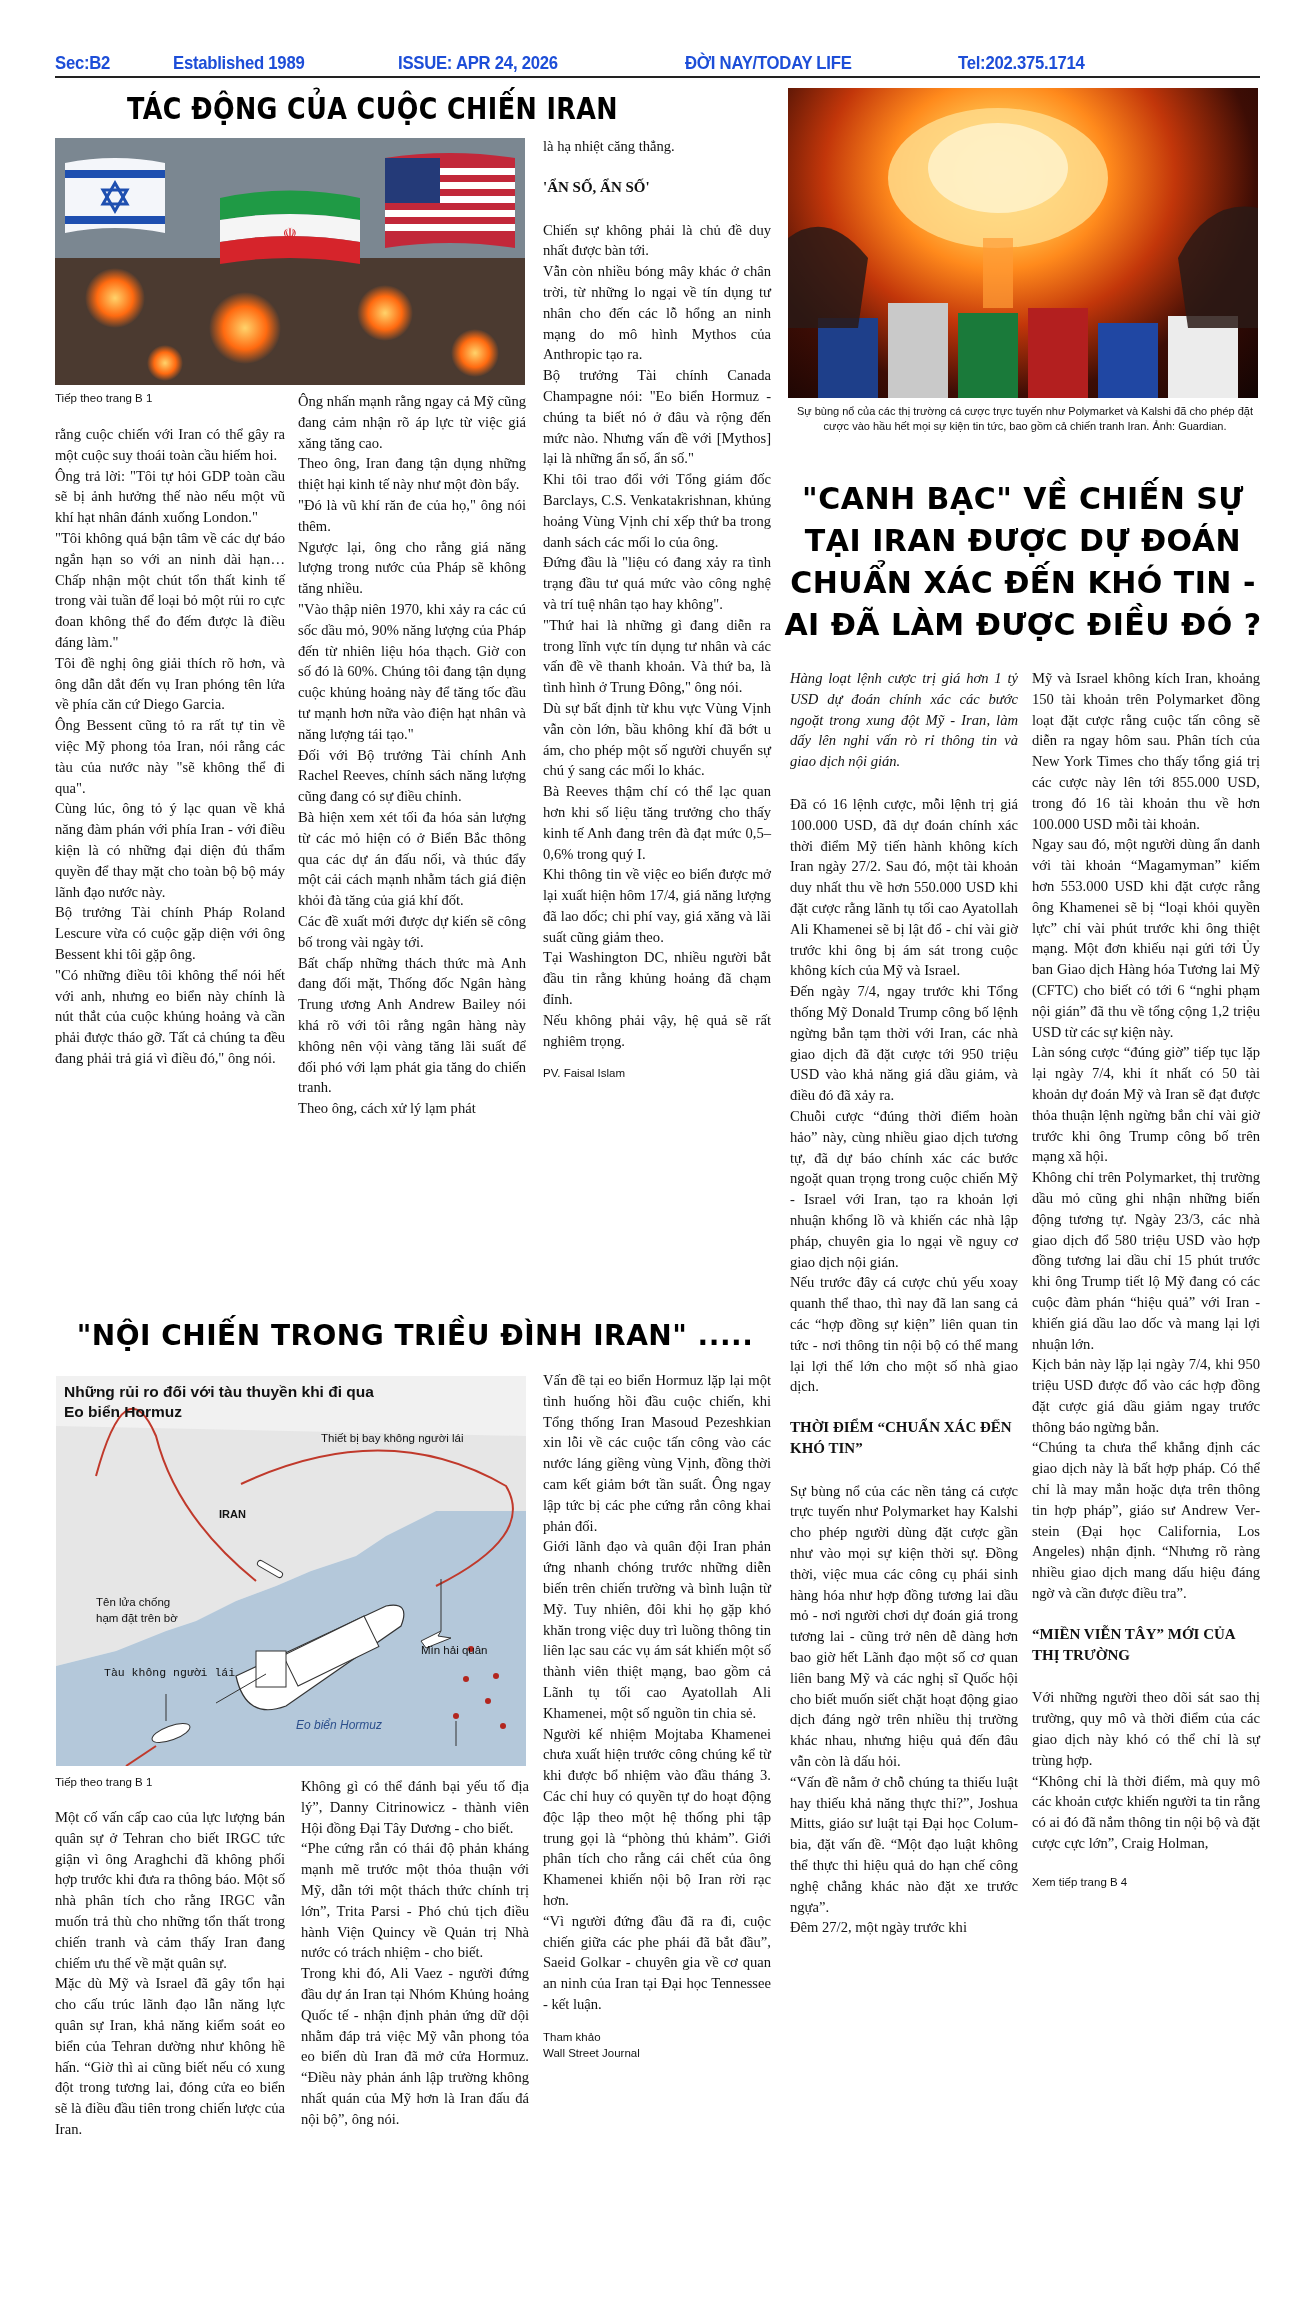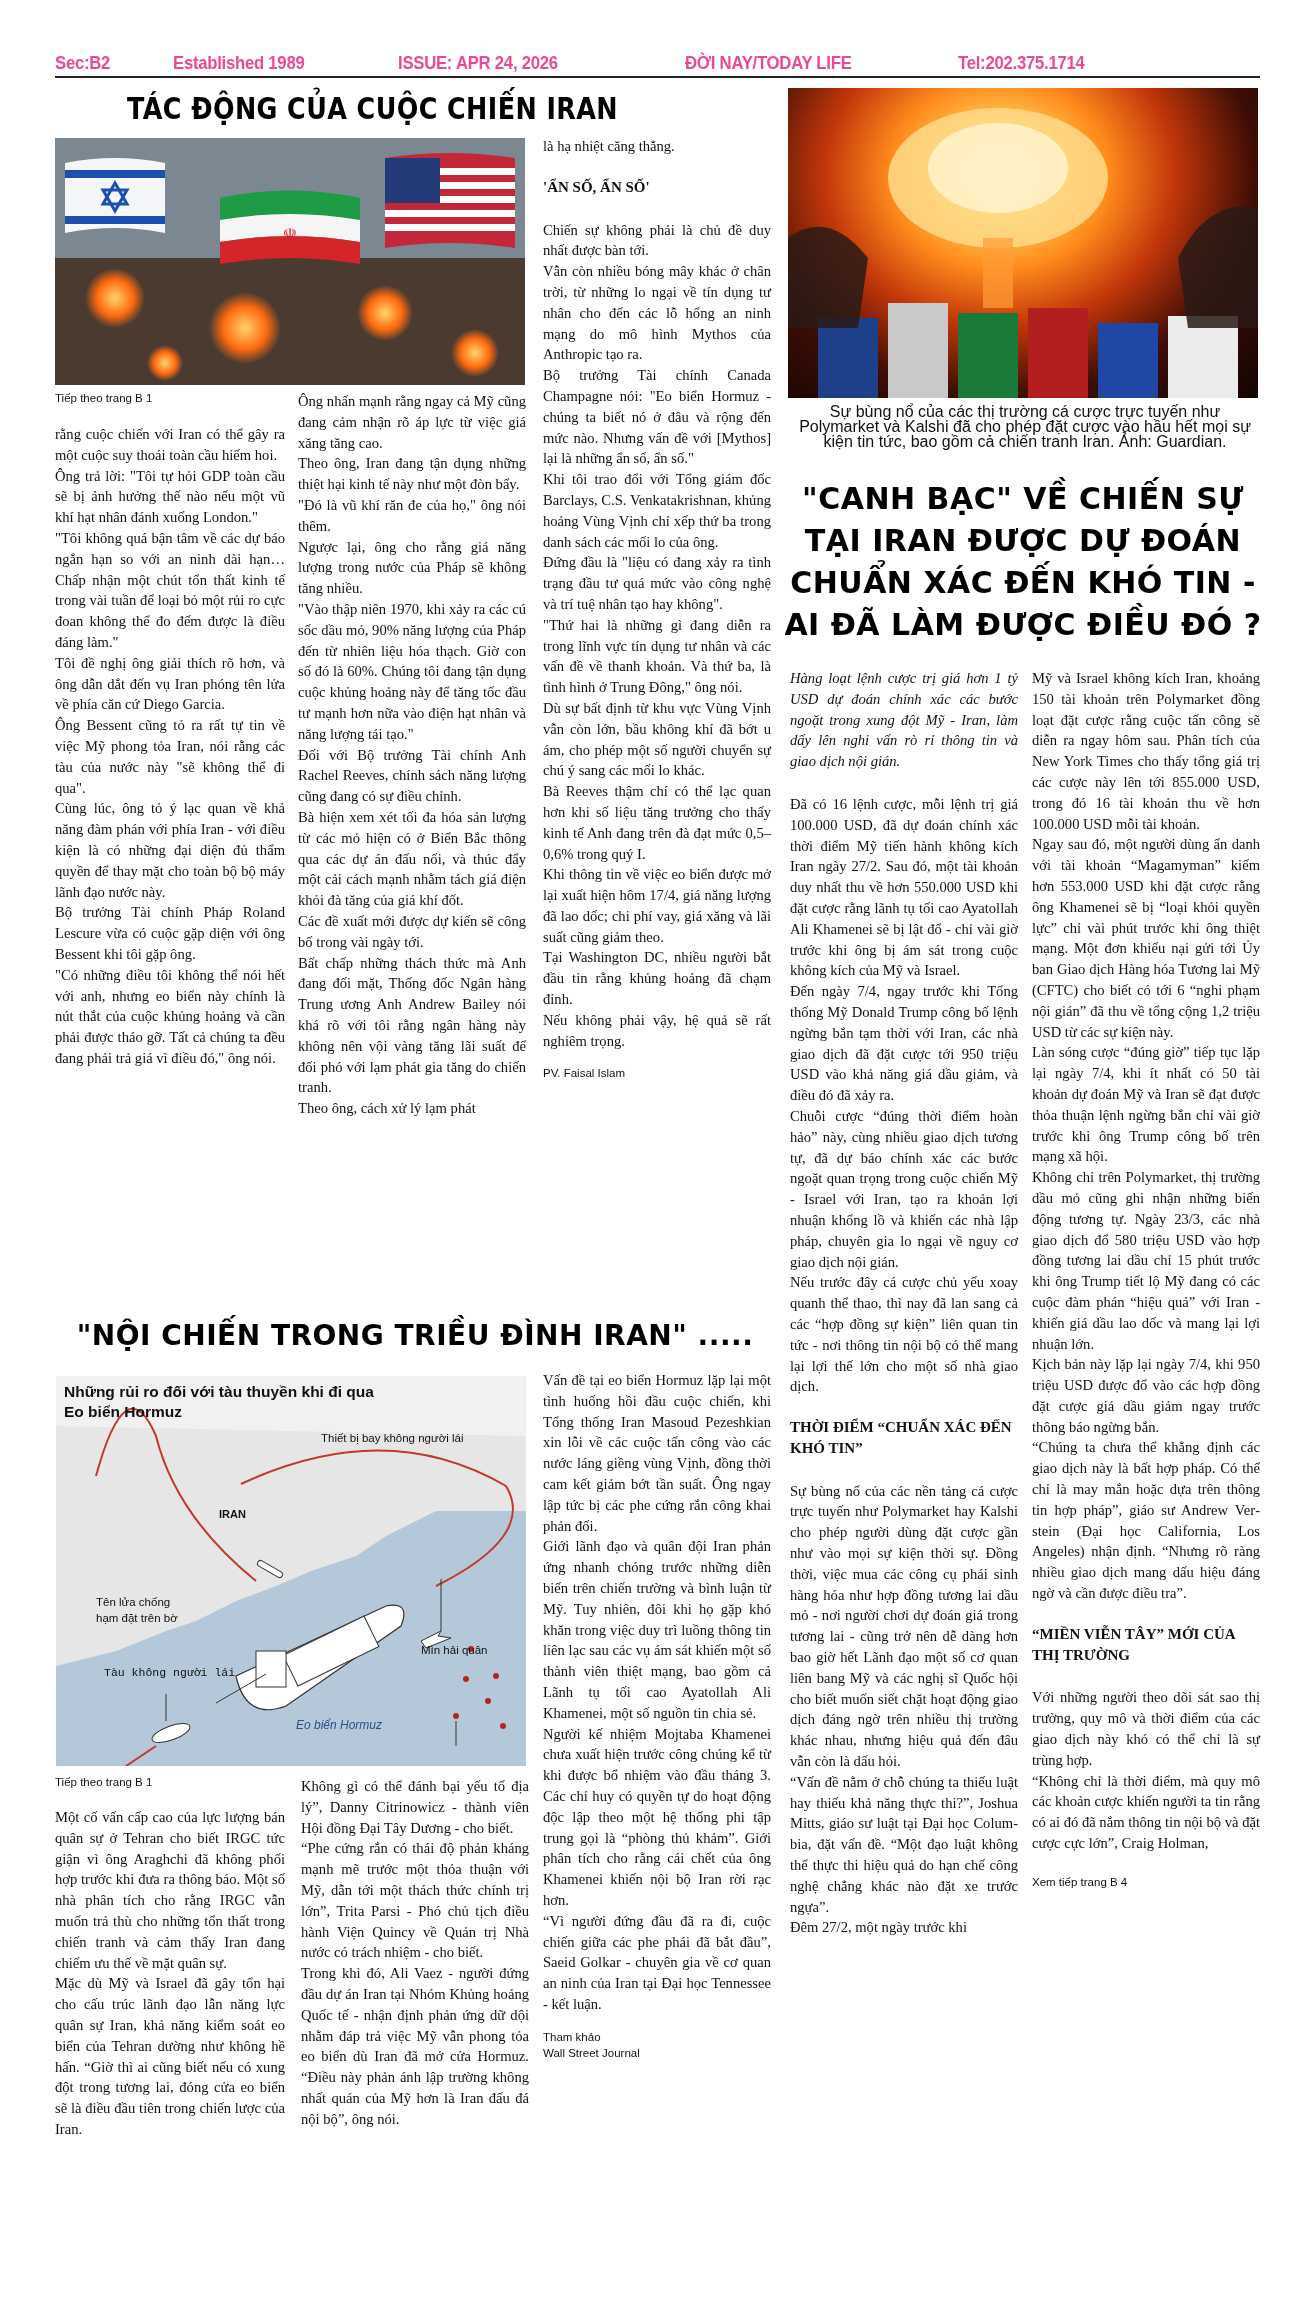--- a/index.html
+++ b/index.html
@@ -1,27 +1,27 @@
 <!DOCTYPE html>
 <html><head>
 <meta charset="utf-8">
 <style>
   * { box-sizing: border-box; margin: 0; padding: 0; }
   html, body { background: #fff; }
   body { width: 1315px; height: 2297px; position: relative; overflow: hidden; font-family: "Liberation Serif", serif; color: #111; }
   .abs { position: absolute; }
-  .masthead { left: 55px; top: 52px; width: 1205px; height: 26px; border-bottom: 2px solid #222; font-family: "Liberation Sans", sans-serif; font-weight: bold; font-size: 19px; letter-spacing: -0.3px; color: #ec4899; text-align: center; }
+  .masthead { left: 55px; top: 52px; width: 1205px; height: 26px; border-bottom: 2px solid #222; font-family: "Liberation Sans", sans-serif; font-weight: bold; font-size: 19px; letter-spacing: -0.3px; color: #1d4ed8; text-align: center; }
   .masthead span { position: absolute; top: 0; white-space: nowrap; transform: scaleX(0.88); transform-origin: left top; }
   .headline { font-family: "DejaVu Sans", sans-serif; font-weight: 900; color: #000; text-align: center; text-transform: uppercase; letter-spacing: 0.5px; transform-origin: center top; }
   .col { font-size: 14.6px; line-height: 20.8px; text-align: justify; hyphens: manual; }
   .col p { margin: 0; }
   .col .sub { font-weight: bold; font-size: 15px; margin: 20px 0 22px 0; text-align: left; }
   .col .lead { font-style: italic; margin-bottom: 22px; }
   .sans-note { font-family: "Liberation Sans", sans-serif; font-size: 11.5px; color: #111; }
-  .caption { font-family: "Liberation Sans", sans-serif; font-size: 16px; line-height: 15px; text-align: center; color: #111; }
+  .caption { font-family: "Liberation Sans", sans-serif; font-size: 11px; line-height: 15px; text-align: center; color: #111; }
   
   .img-flags { background: linear-gradient(180deg, #9aa6b2 0%, #6c7780 35%, #5b4c44 60%, #3a2c24 100%); overflow: hidden; }
   .img-explosion { background: radial-gradient(ellipse at 45% 28%, #fff3c0 0%, #ffcf5a 14%, #ff8a1c 30%, #c2360a 48%, #3d0d05 70%, #120403 100%); overflow: hidden; }
   .map { background: #84cc16; overflow: hidden; }
 </style>
 </head>
 <body>
 
 <div class="abs masthead">
   <span style="left:0;">Sec:B2</span>

